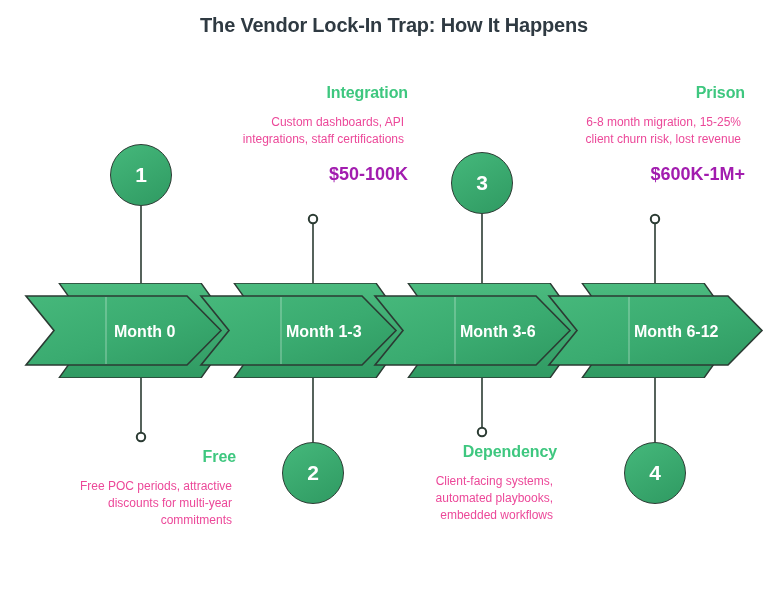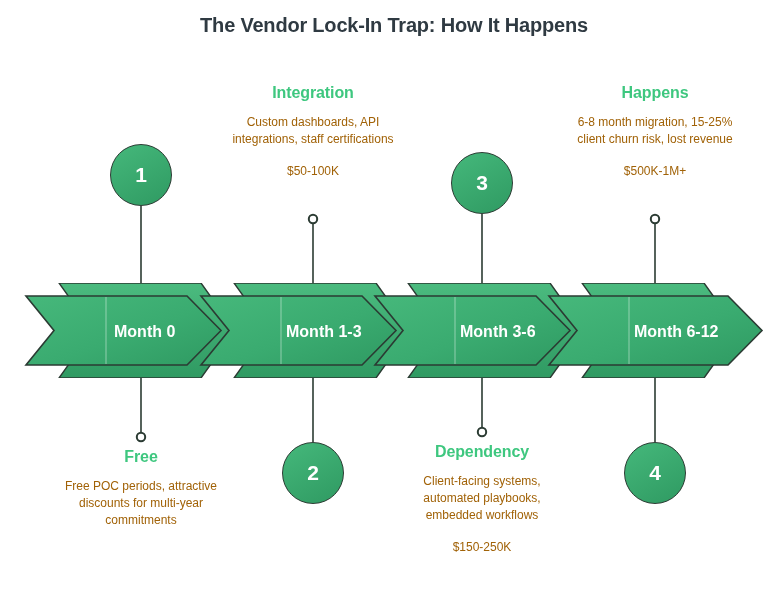--- a/index.html
+++ b/index.html
@@ -31,36 +31,37 @@
     position:absolute;
     width:62px;height:62px;border-radius:50%;
     background:linear-gradient(150deg,#45b87b 0%,#2f9a62 100%);
     border:1.5px solid #2b3b33;
     box-sizing:border-box;
     display:flex;align-items:center;justify-content:center;
     color:#ffffff;font-size:21px;font-weight:bold;
   }
 
   
-  .col{position:absolute;text-align:center;}
+  .col{position:absolute;text-align:right;}
   .col h3{
     margin:0 0 12px 0;
     font-size:16px;font-weight:bold;
     color:#3ec77f;
     letter-spacing:-0.1px;
   }
   .col .desc{
-    margin:12px;
+    margin:4px;
     font-size:12px;line-height:17px;
-    color:#a16207;
+    color:#ec4899;
   }
   .col .cost{
     margin:16px 0 0 0;
-    font-size:12px;
-    color:#a16207;
+    font-size:18px;
+    color:#a21caf;
+    font-weight:bold;
   }
 </style>
 </head>
 <body>
 
 <div id="stage">
 
   <div class="title">The Vendor Lock-In Trap: How It Happens</div>
 
   <svg id="wires" viewBox="0 0 780 614" width="780" height="614">
@@ -138,22 +139,21 @@
 
   <div class="col" style="left:214px;top:84px;width:190px;">
     <h3>Integration</h3>
     <p class="desc">Custom dashboards, API integrations, staff certifications</p>
     <p class="cost">$50-100K</p>
   </div>
 
   <div class="col" style="left:403px;top:443px;width:150px;">
     <h3>Dependency</h3>
     <p class="desc">Client-facing systems, automated playbooks, embedded workflows</p>
-    <p class="cost">$150-250K</p>
   </div>
 
   <div class="col" style="left:561px;top:84px;width:180px;">
-    <h3>Happens</h3>
+    <h3>Prison</h3>
     <p class="desc">6-8 month migration, 15-25% client churn risk, lost revenue</p>
-    <p class="cost">$500K-1M+</p>
+    <p class="cost">$600K-1M+</p>
   </div>
 
 </div>
 
 </body></html>

